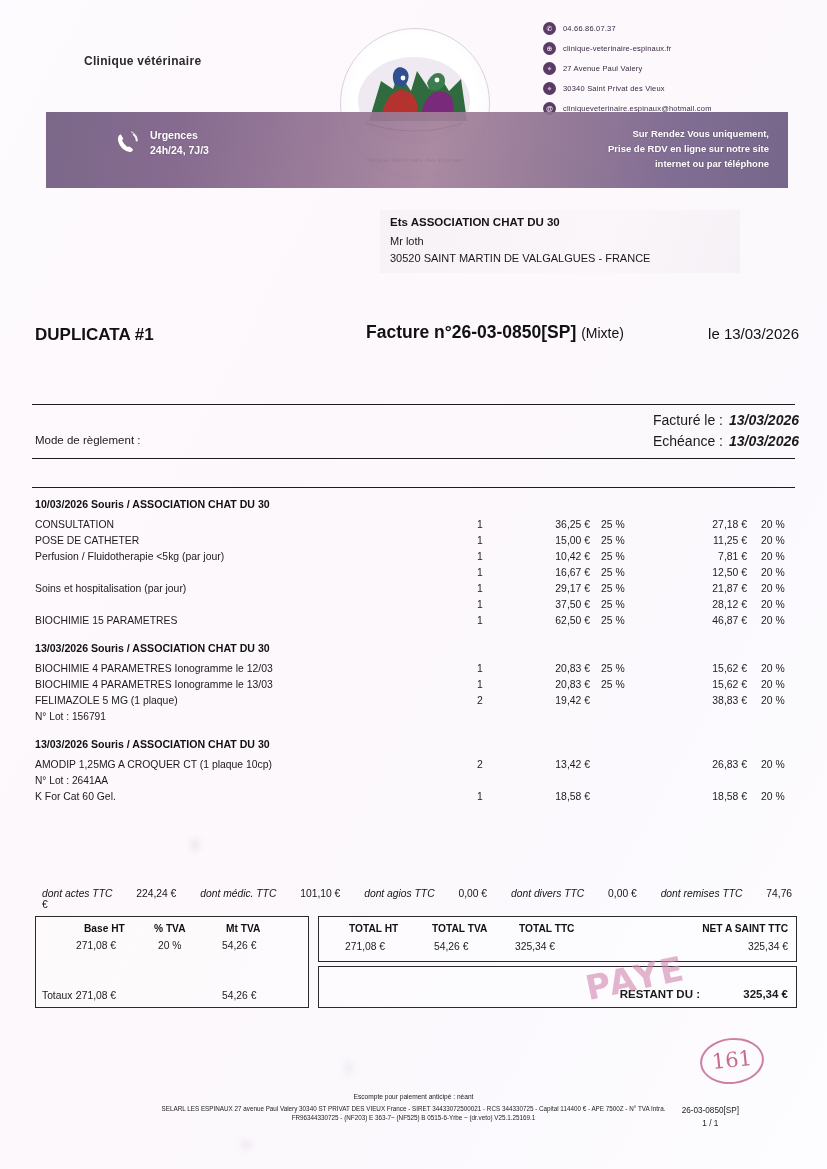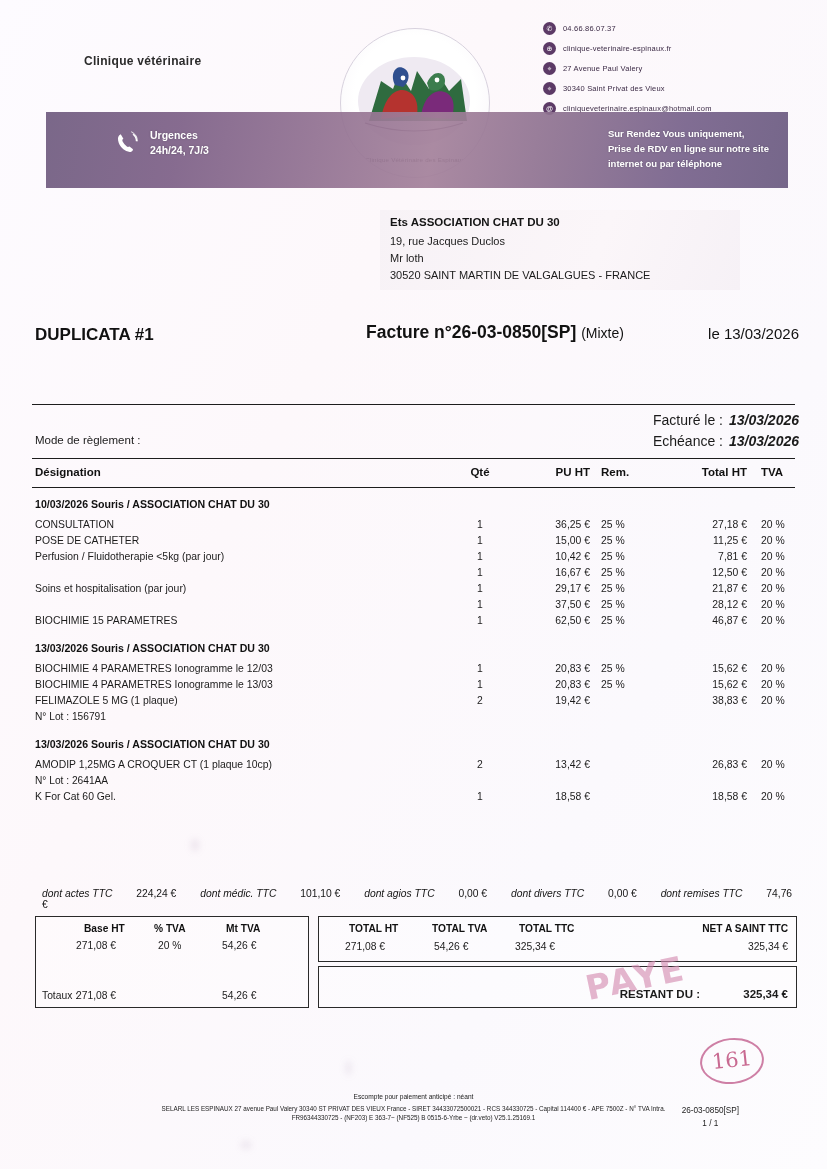--- a/index.html
+++ b/index.html
@@ -124,20 +124,21 @@
     color: #ffffff;
     font-size: 10.5px;
     font-weight: bold;
     line-height: 15px;
     text-shadow: 0 0 2px rgba(0,0,0,0.25);
   }
   .band-right {
     position: absolute;
     right: 58px;
     top: 126px;
+    text-align: right;
     color: #ffffff;
     font-size: 9.5px;
     line-height: 15px;
     font-weight: bold;
     text-shadow: 0 0 2px rgba(0,0,0,0.25);
   }
   
   .client {
     position: absolute;
     left: 380px;
@@ -454,21 +455,20 @@
 
     <div class="band-right">
       <div>Sur Rendez Vous uniquement,</div>
       <div>Prise de RDV en ligne sur notre site</div>
       <div>internet ou par téléphone</div>
     </div>
   </div>
 
   <div class="client">
     <div class="client-name">Ets ASSOCIATION  CHAT DU 30</div>
-    <div class="client-line">19, rue Jacques Duclos</div>
     <div class="client-line">Mr loth</div>
     <div class="client-line">30520 SAINT MARTIN DE VALGALGUES - FRANCE</div>
   </div>
 
   <div class="dup">DUPLICATA #1</div>
   <div class="invoice-title">
     <span>Facture n°26-03-0850[SP]</span>
     <span class="invoice-mixte">(Mixte)</span>
   </div>
   <div class="invoice-date">le 13/03/2026</div>
@@ -480,30 +480,20 @@
       <span class="meta-value">13/03/2026</span>
     </div>
     <div class="meta-row">
       <span class="meta-label">Echéance :</span>
       <span class="meta-value">13/03/2026</span>
     </div>
   </div>
   <div class="mode">Mode de règlement :</div>
   <div class="rule mid"></div>
 
-  <div class="thead">
-    <div class="row">
-      <span class="c-des">Désignation</span>
-      <span class="c-qte">Qté</span>
-      <span class="c-pu">PU HT</span>
-      <span class="c-rem">Rem.</span>
-      <span class="c-tot">Total HT</span>
-      <span class="c-tva">TVA</span>
-    </div>
-  </div>
   <div class="rule bot"></div>
 
   <div class="items">
 
     <div class="grp">10/03/2026 Souris / ASSOCIATION  CHAT DU 30</div>
     <div class="row">
       <span class="c-des">CONSULTATION</span>
       <span class="c-qte">1</span>
       <span class="c-pu">36,25 €</span>
       <span class="c-rem">25 %</span>

